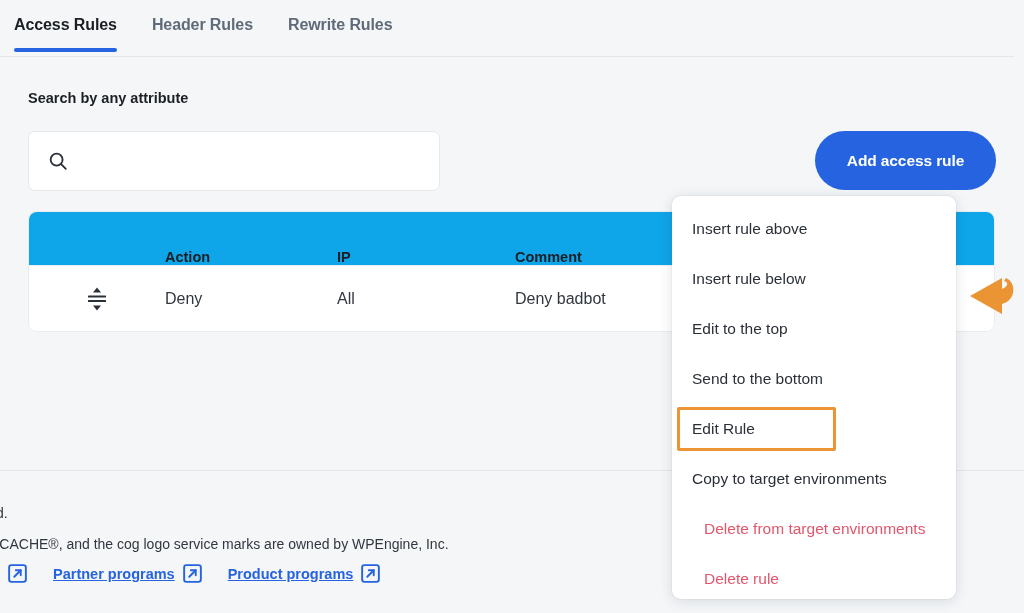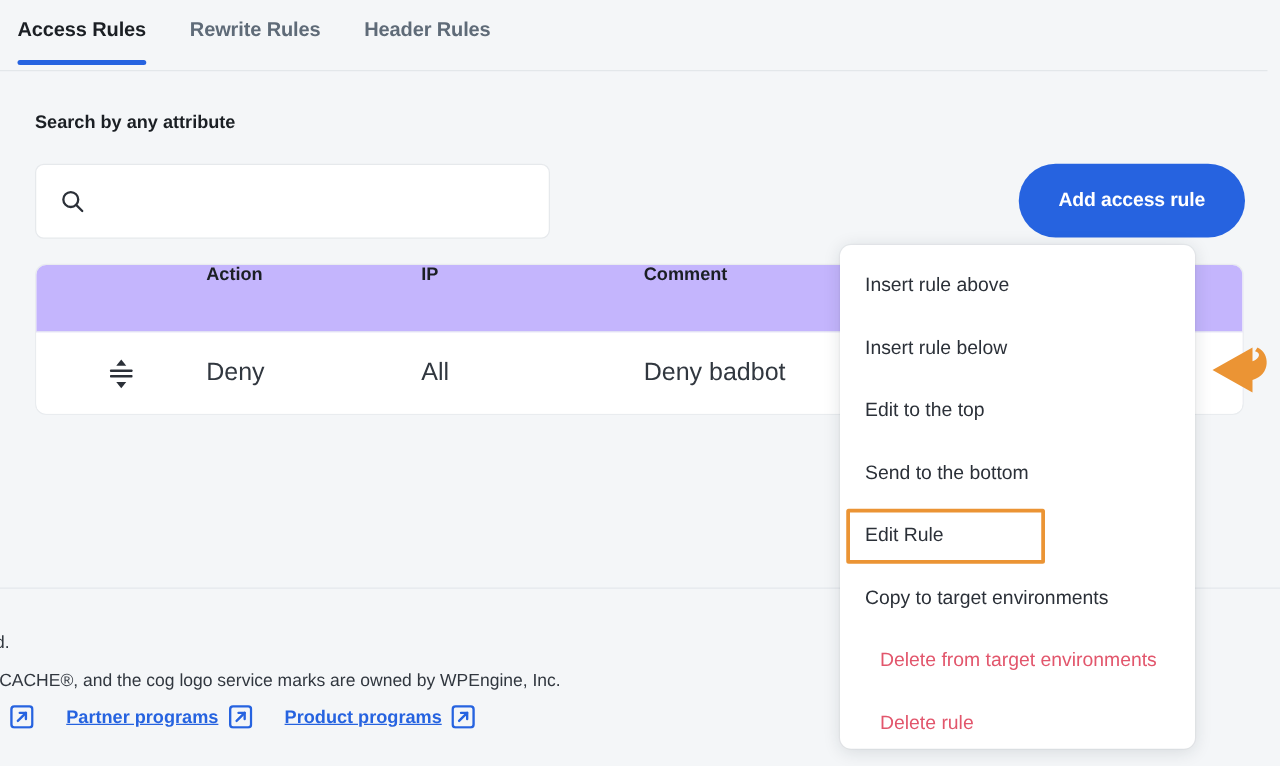--- a/index.html
+++ b/index.html
@@ -54,30 +54,30 @@
     letter-spacing: -0.1px;
   }
 
   
   .table-card {
     position: absolute; left: 28px; top: 211px; width: 967px; height: 121px;
     background: #ffffff; border: 1px solid #e9ecef; border-radius: 9px;
     overflow: hidden;
   }
   .thead {
-    height: 54px; background: #c4b5fd; border-bottom: 1px solid #eceff1;
-    display: flex; align-items: flex-start;
+    height: 54px; background: #0ea5e9; border-bottom: 1px solid #eceff1;
+    display: flex; align-items: flex-end;
   }
   .trow { height: 65px; display: flex; align-items: center; background:#fff; }
   .c-handle { width: 136px; display: flex; justify-content: center; }
   .c-action { width: 172px; }
   .c-ip     { width: 178px; }
   .c-comment{ flex: 1; }
   .th { font-size: 14.5px; font-weight: bold; color: #1b1f24; }
-  .td { font-size: 20px; color: #31373f; }
+  .td { font-size: 16px; color: #31373f; }
   .drag-handle { width: 22px; height: 26px; color: #2b3038; cursor: grab; }
 
   
   .callout-arrow {
     position: absolute; left: 962px; top: 268px; width: 58px; height: 58px;
     pointer-events: none;
   }
 
   
   .divider {
@@ -128,24 +128,24 @@
 <body>
 
 <div id="root">
 
   <div class="tabbar">
     <div class="tabs">
       <div class="tab active">
         <span>Access Rules</span>
       </div>
       <div class="tab">
+        <span>Header Rules</span>
+      </div>
+      <div class="tab">
         <span>Rewrite Rules</span>
-      </div>
-      <div class="tab">
-        <span>Header Rules</span>
       </div>
     </div>
   </div>
 
   <div class="search-label">Search by any attribute</div>
 
   <div class="search-box">
     <span class="search-icon">
       <svg viewBox="0 0 24 24" fill="none" stroke="currentColor" stroke-width="2" stroke-linecap="round" width="22" height="22">
         <circle cx="10.5" cy="10.5" r="6.5"></circle>

